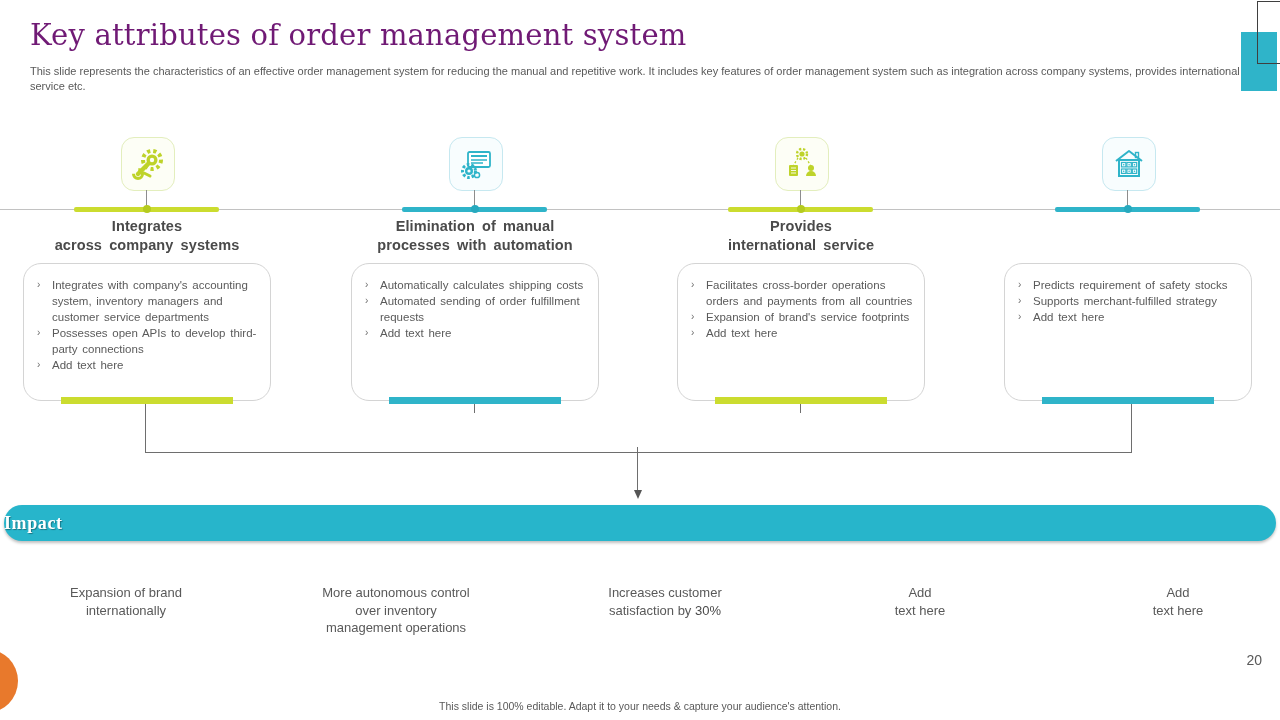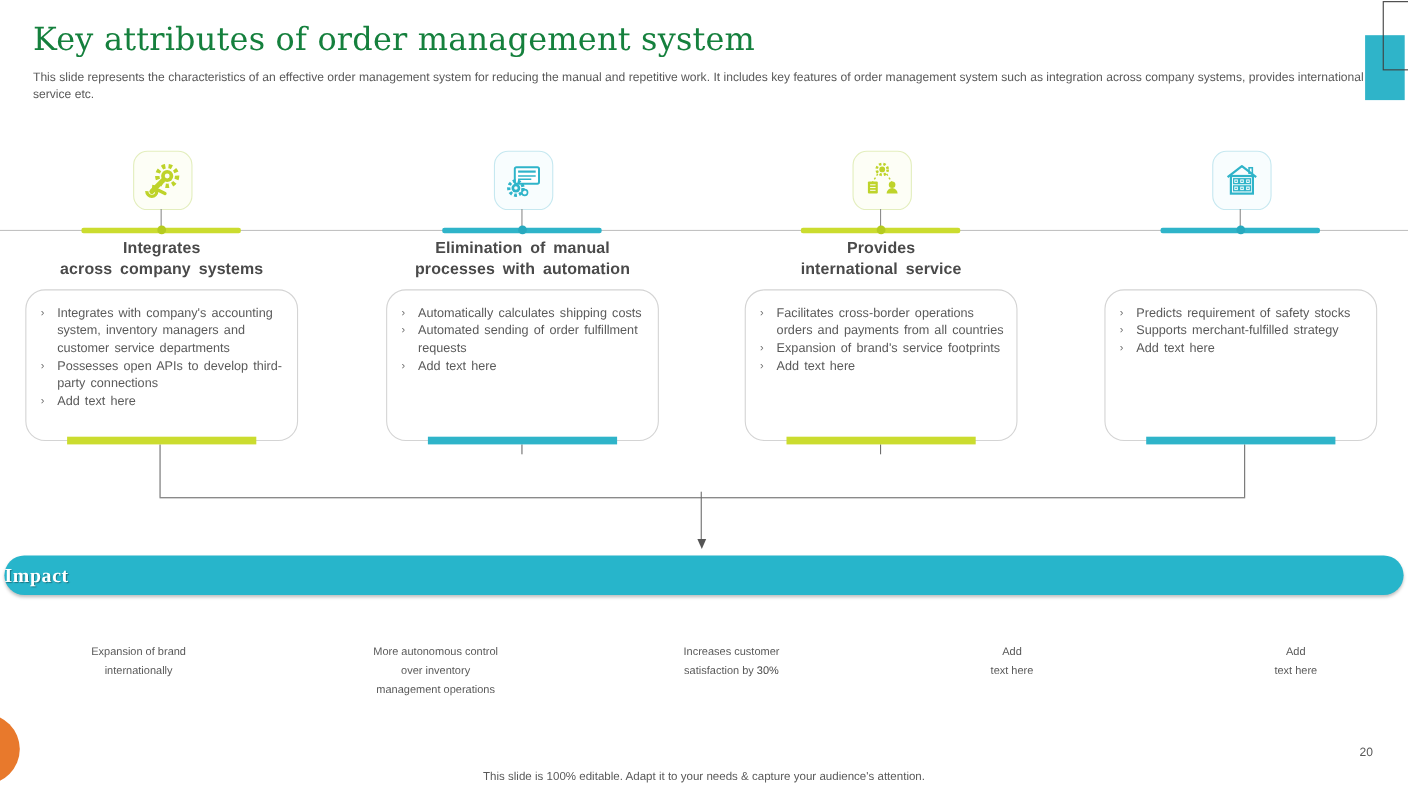--- a/index.html
+++ b/index.html
@@ -5,21 +5,21 @@
   html,body { margin:0; padding:0; background:#888; }
   .slide {
     position:relative; width:1280px; height:720px; margin:0 auto;
     background:#ffffff; overflow:hidden;
     font-family:"Liberation Sans", sans-serif;
   }
   
   .title {
     position:absolute; left:30px; top:18px; margin:0; width:900px;
     font-family:"DejaVu Serif", serif; font-weight:normal;
-    font-size:29px; color:#15803d; letter-spacing:0.2px;
+    font-size:29px; color:#701a75; letter-spacing:0.2px;
   }
   .subtitle {
     position:absolute; left:30px; top:64px; margin:0; width:1210px;
     font-size:11px; line-height:14.5px; color:#595959;
   }
   
   .corner-teal { position:absolute; left:1241px; top:32px; width:36px; height:59px; background:#2fb4c9; }
   .corner-outline { position:absolute; left:1257px; top:1px; width:40px; height:61px; border:1px solid #3f3f3f; background:transparent; }
   .orange-circle { position:absolute; left:-46px; top:649px; width:64px; height:64px; border-radius:50%; background:#e8792c; }
   
@@ -61,30 +61,30 @@
                 border-left:4px solid transparent; border-right:4px solid transparent;
                 border-top:9px solid #555; }
   
   .banner { position:absolute; left:4px; top:505px; width:1272px; height:36px;
             border-radius:18px; background:#27b5cb; box-shadow:0 2px 3px rgba(0,0,0,0.25);
             display:flex; align-items:center; justify-content:flex-start; }
   .banner .label { font-family:"Liberation Serif", serif; font-weight:bold; font-size:18px;
                    color:#ffffff; letter-spacing:0.6px; text-shadow:1px 1px 1px rgba(0,0,0,0.35); }
   
   .impact-item { position:absolute; top:584px; width:240px; text-align:center;
-                 font-size:10px; line-height:17.5px; color:#595959; }
+                 font-size:13px; line-height:17.5px; color:#595959; }
   .impact-item span{ display:block; }
   .impact-item .inline{ display:inline; }
   .i1{left:6px} .i2{left:276px} .i3{left:545px} .i4{left:800px} .i5{left:1058px}
   .bold30 { font-weight:normal; color:#4a4a4a; }
   
   .footer { position:absolute; left:0; top:700px; width:1280px; text-align:center;
             font-size:10.5px; color:#595959; }
-  .pagenum { position:absolute; left:1236px; top:678px; width:26px; 
-             font-size:11px; color:#595959; }
+  .pagenum { position:absolute; left:1236px; top:652px; width:26px; text-align:right;
+             font-size:14px; color:#595959; }
   svg { display:block; }
 </style>
 </head>
 <body>
 
 <div class="slide">
 
   <div class="corner-teal"></div>
   <div class="corner-outline"></div>
   <div class="orange-circle"></div>

